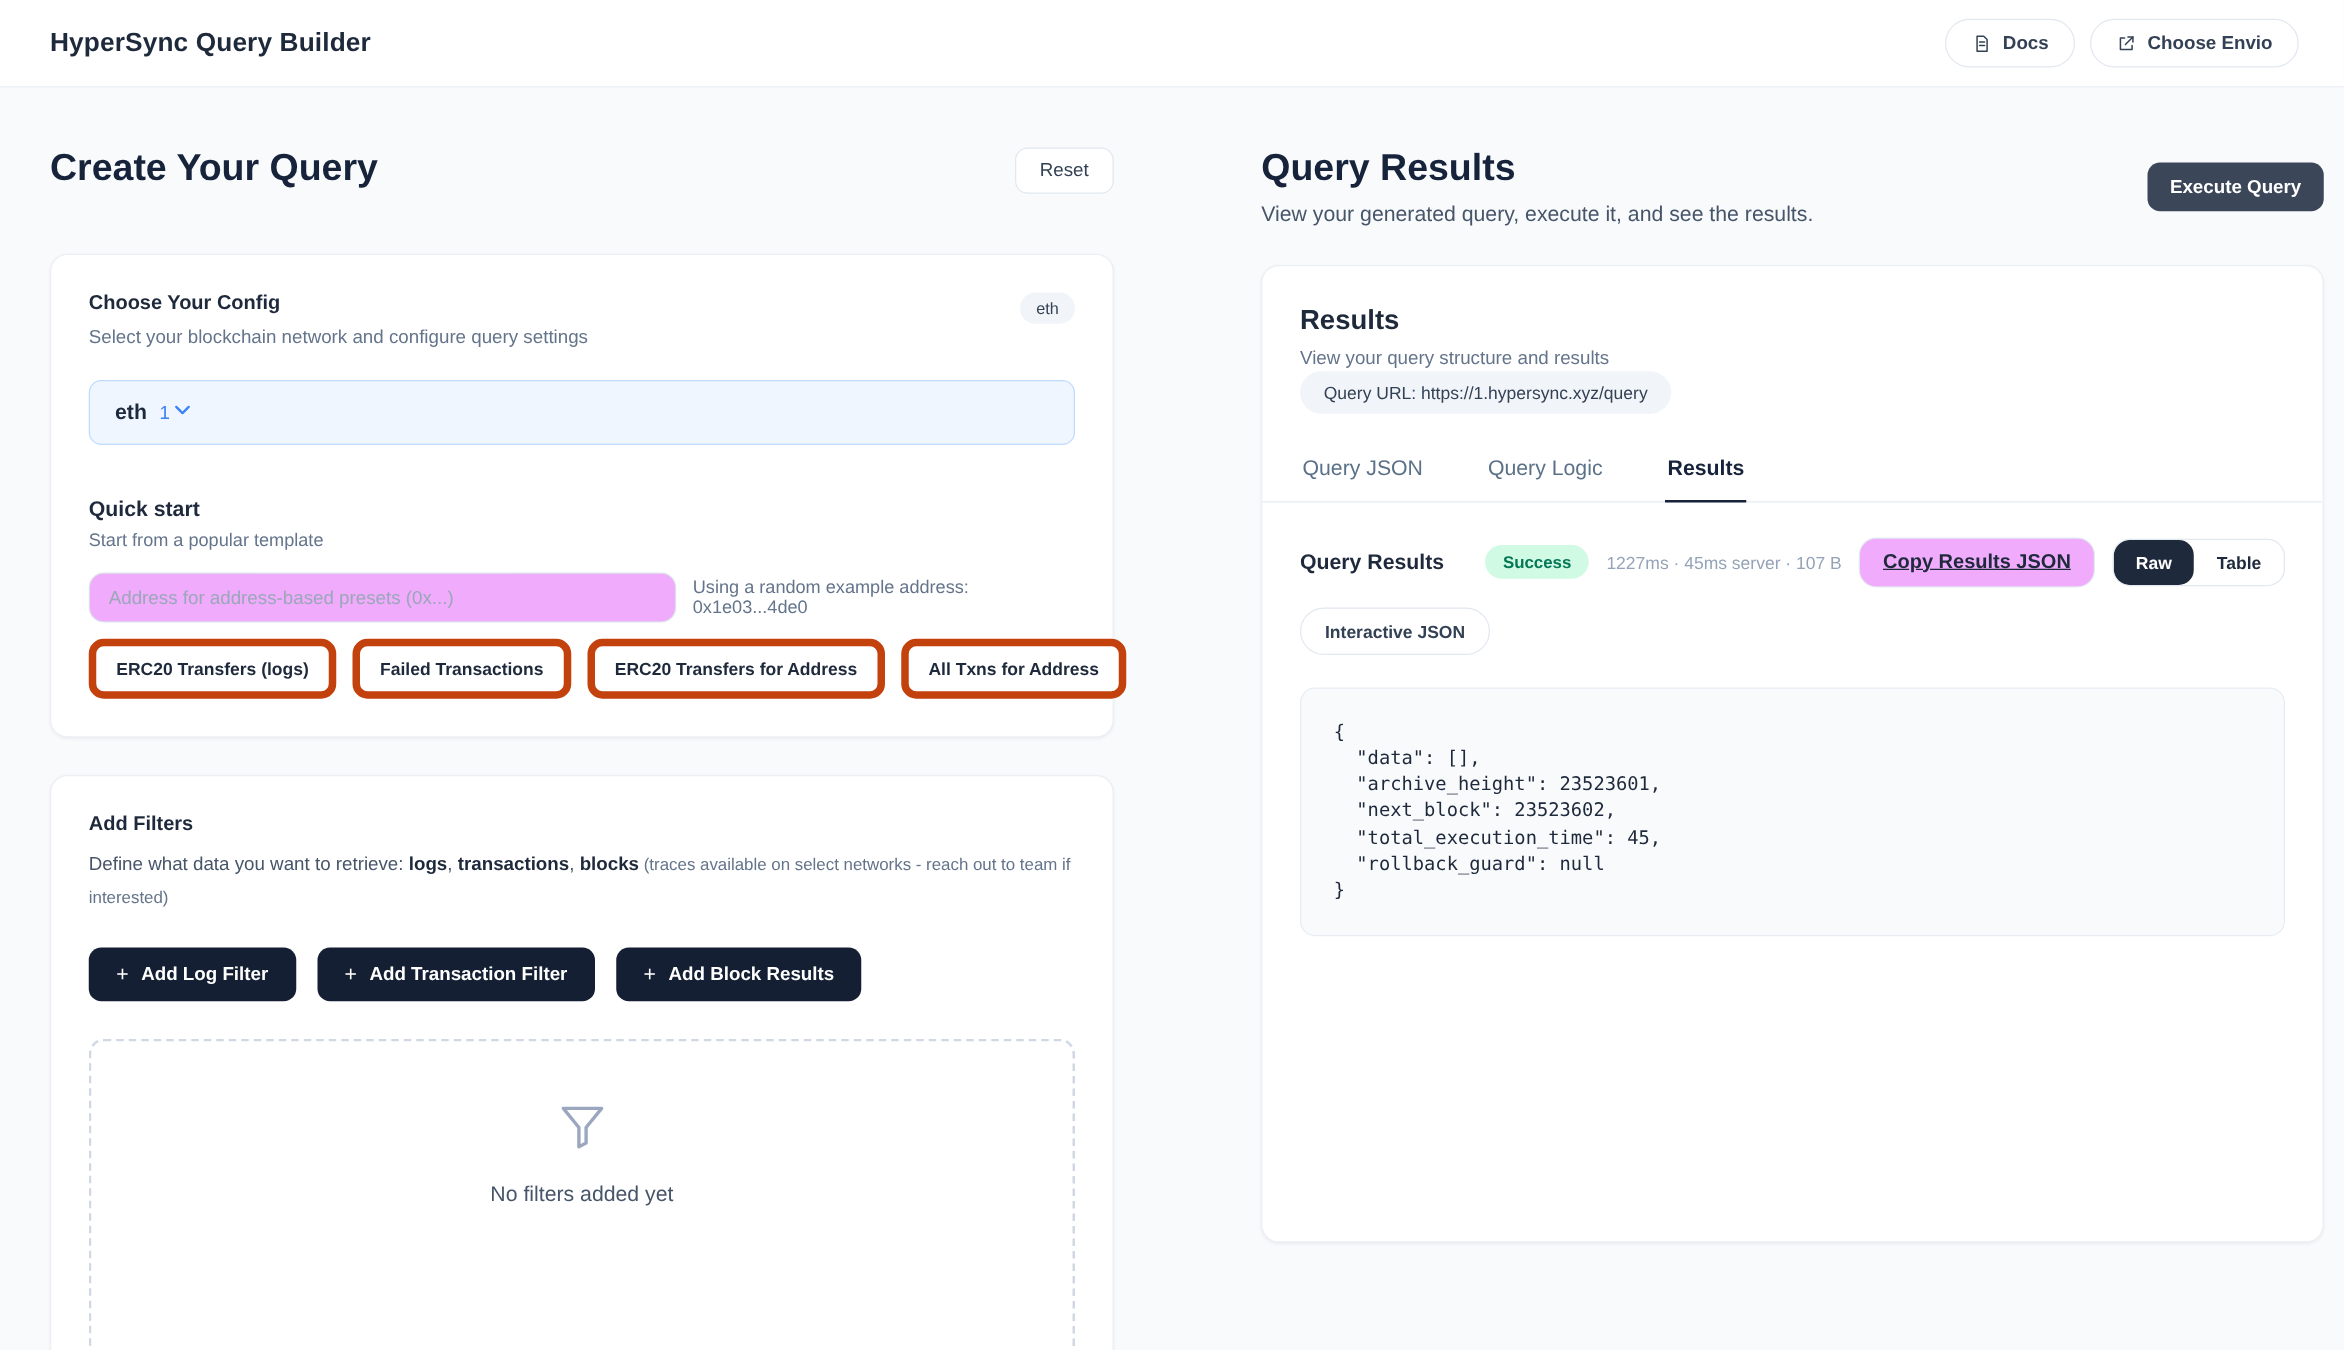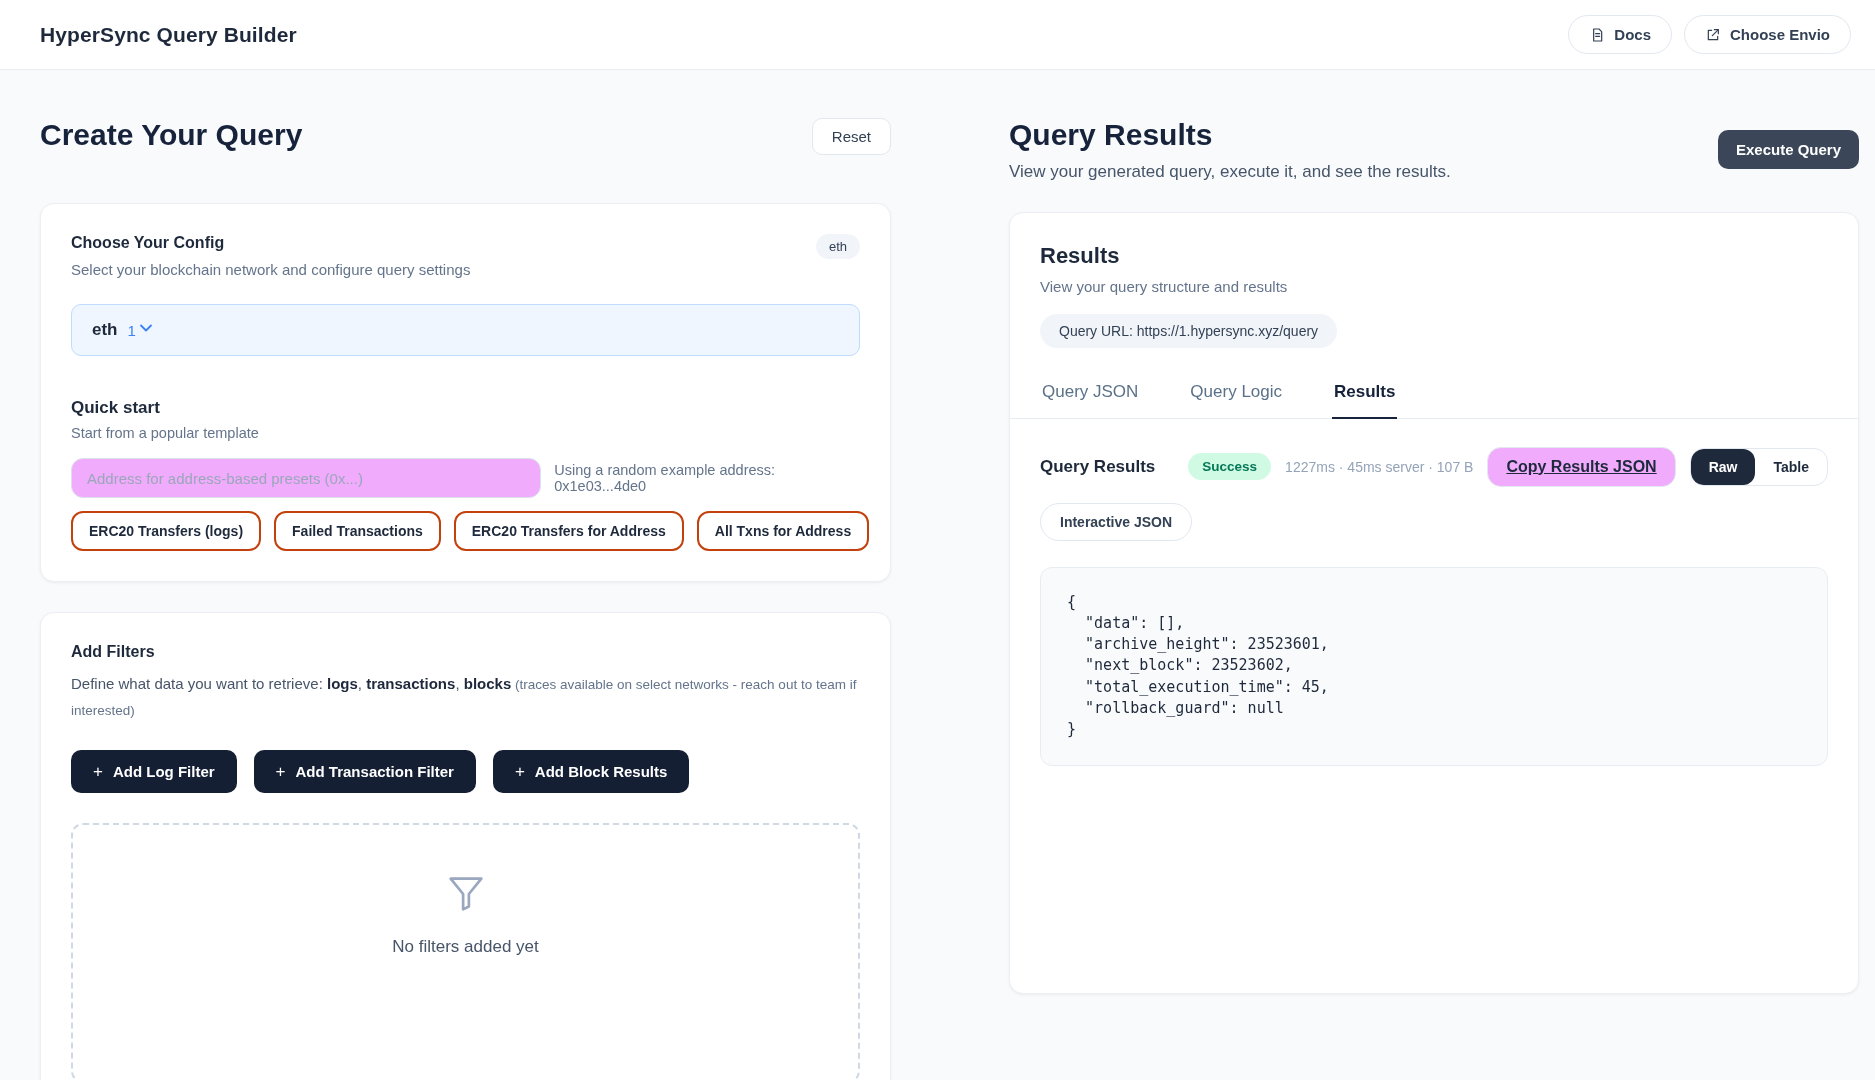--- a/index.html
+++ b/index.html
@@ -6,21 +6,21 @@
   html,body { width:1875px; height:1080px; overflow:hidden; }
   body {
     font-family:"Liberation Sans", sans-serif;
     background:#f8fafc;
     color:#1e293b;
   }
   
   .topbar {
     height:70px; background:#ffffff; border-bottom:1px solid #e8edf3;
     display:flex; align-items:center; justify-content:space-between;
-    padding:0 24px 0 40px;
+    padding:0 36px 0 40px;
   }
   .topbar h1 { font-size:21px; font-weight:700; color:#1e2a3b; letter-spacing:.1px; }
   .topbar-actions { display:flex; gap:12px; }
   .pill-btn {
     display:inline-flex; align-items:center; gap:9px;
     background:#fff; border:1px solid #e2e8f0; border-radius:9999px;
     padding:10px 20px; font-size:15px; font-weight:600; color:#334155;
     cursor:pointer; font-family:inherit;
   }
   .pill-btn svg { display:block; }
@@ -85,21 +85,21 @@
   .qs-sub { font-size:14.5px; color:#64748b; margin-top:7px; }
   .qs-input-row { display:flex; align-items:center; margin-top:17px; }
   .qs-input {
     width:486px; height:40px; border:1px solid #dbe2ea; border-radius:12px;
     padding:0 15px; font-size:15px; color:#1e293b; font-family:inherit; background:#f0abfc;
   }
   .qs-input::placeholder { color:#9aa7b8; }
   .qs-hint { font-size:14.5px; color:#64748b; margin-left:13px; }
   .preset-row { display:flex; gap:13px; margin-top:13px; }
   .preset-btn {
-    background:#fff; border:2px solid #c2410c; border-radius:12px;
+    background:#fff; border:6px solid #c2410c; border-radius:12px;
     padding:10px 16px; font-size:14px; font-weight:600; color:#1e293b;
     cursor:pointer; font-family:inherit; white-space:nowrap;
   }
 
   
   .filters-card { margin-top:30px; }
   .filters-desc { font-size:15px; color:#475569; margin-top:10px; line-height:1.75; width:790px; }
   .filters-desc b { color:#1e293b; }
   .filters-note { font-size:13.5px; color:#64748b; }
   .filter-btn-row { display:flex; gap:17px; margin-top:26px; }
@@ -107,21 +107,21 @@
   .empty-box {
     margin-top:30px; border:2px dashed #cfd8e3; border-radius:12px;
     height:260px; text-align:center; padding-top:46px;
   }
   .empty-text { font-size:17px; color:#475569; margin-top:16px; }
 
   
   .results-card { margin-top:30px; min-height:782px; }
   .results-title { font-size:22px; font-weight:700; color:#1e293b; }
   .url-chip {
-    display:inline-block; margin-top:19px; background:#f1f5f9; color:#334155;
+    display:inline-block; margin-top:2px; background:#f1f5f9; color:#334155;
     font-size:14px; border-radius:9999px; padding:9px 19px;
   }
   .tabs {
     display:flex; gap:48px; margin:24px -30px 0; padding:0 30px;
     border-bottom:1px solid #e8edf3;
   }
   .tab {
     font-size:17px; color:#5b7188; padding:10px 2px 15px; cursor:pointer;
     border-bottom:2px solid transparent; margin-bottom:-1px;
   }

